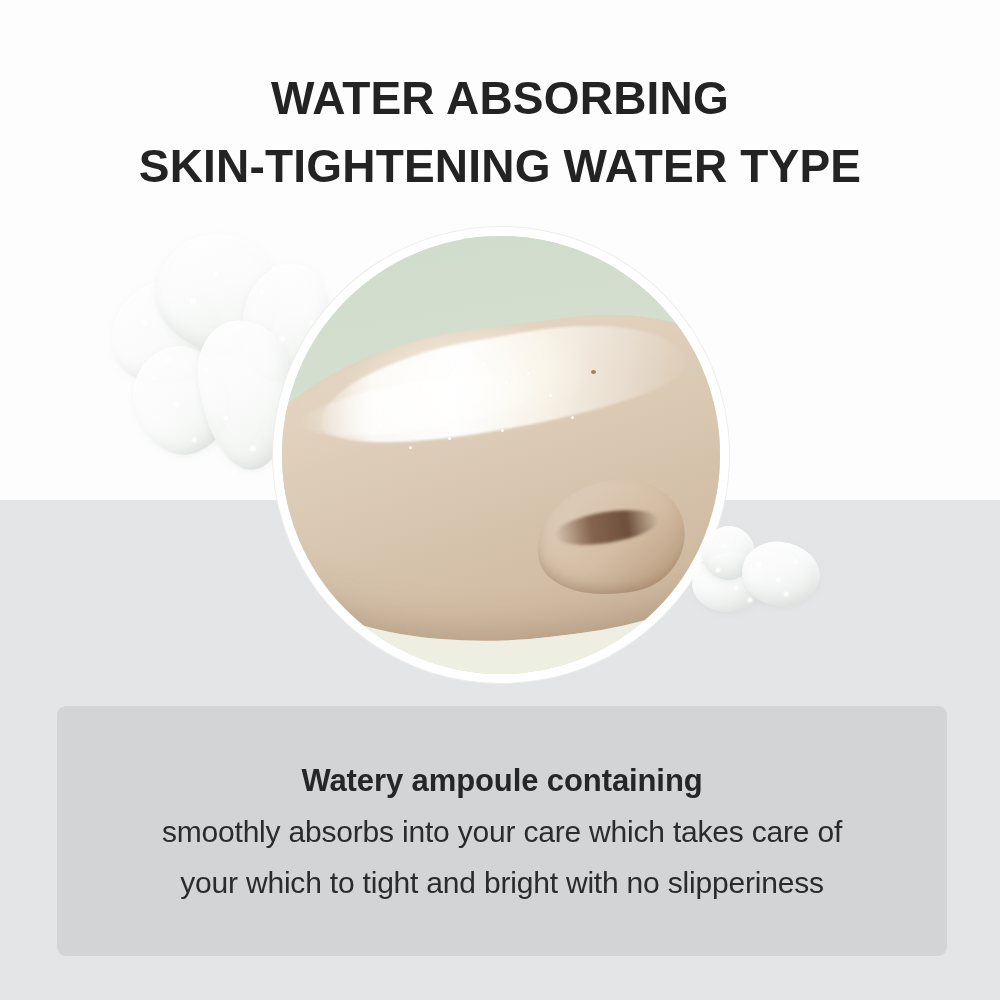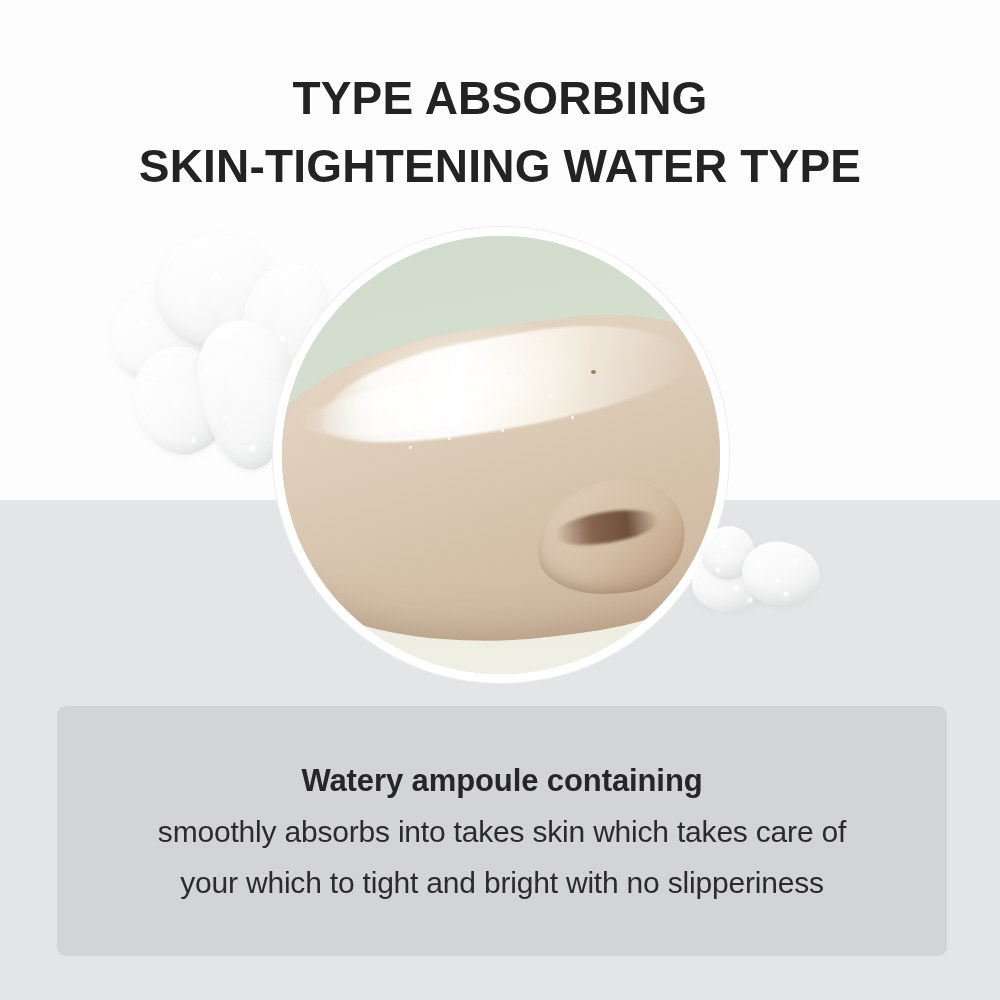--- a/index.html
+++ b/index.html
@@ -268,21 +268,21 @@
 </style>
 </head>
 <body>
 
 <div id="page">
 
   <div class="band-top"></div>
   <div class="band-bottom"></div>
 
   <div class="headline">
-    <span class="hl-line">TYPE ABSORBING</span>
+    <span class="hl-line">WATER ABSORBING</span>
     <span class="hl-line">SKIN-TIGHTENING WATER TYPE</span>
   </div>
 
   <div class="gel" id="gel-left">
     <div class="gel-blob b1"></div>
     <div class="gel-blob b5"></div>
     <div class="gel-blob b2"></div>
     <div class="gel-blob b4"></div>
     <div class="gel-blob b3"></div>
     <div class="bead" style="left:38px;  top:92px;  width:5px;  height:5px;"></div>
@@ -339,17 +339,17 @@
     <div class="bead" style="left:66px; top:40px; width:5px; height:5px;"></div>
     <div class="bead" style="left:86px; top:56px; width:4px; height:4px;"></div>
     <div class="bead" style="left:104px; top:38px; width:4px; height:4px;"></div>
     <div class="bead" style="left:58px; top:76px; width:4px; height:4px;"></div>
     <div class="bead" style="left:32px; top:22px; width:4px; height:4px;"></div>
     <div class="bead" style="left:94px; top:70px; width:4px; height:4px;"></div>
   </div>
 
   <div class="caption-panel">
     <div class="cap-line cap-strong">Watery ampoule containing</div>
-    <div class="cap-line cap-regular">smoothly absorbs into takes skin which takes care of</div>
+    <div class="cap-line cap-regular">smoothly absorbs into your care which takes care of</div>
     <div class="cap-line cap-regular">your which to tight and bright with no slipperiness</div>
   </div>
 
 </div>
 
 </body></html>

